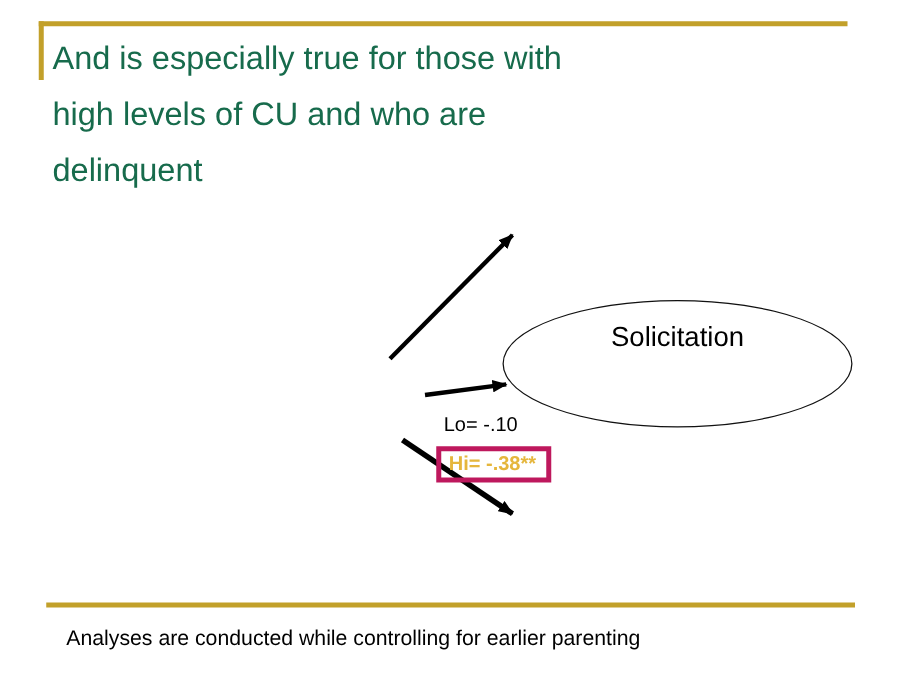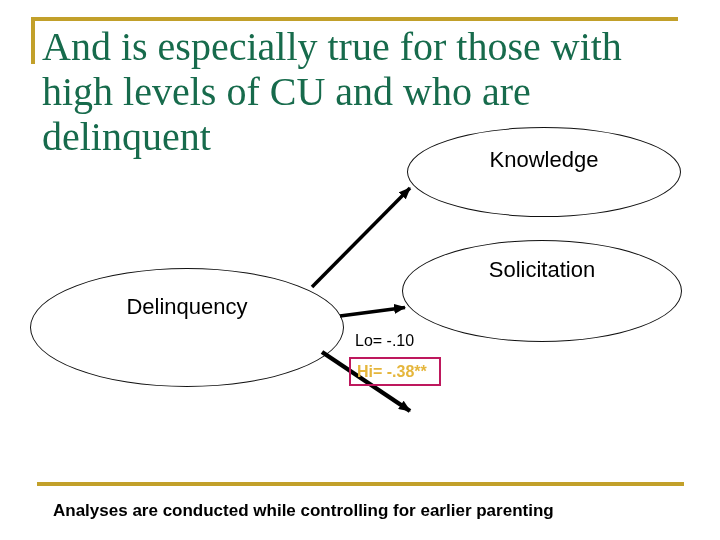--- a/index.html
+++ b/index.html
@@ -7,22 +7,22 @@
     position:relative; width:720px; height:540px;
     background:#ffffff; overflow:hidden;
     font-family:"Liberation Sans", sans-serif;
   }
   
   .accent-line-top { position:absolute; left:31px; top:17px; width:647px; height:4px; background:#C2A02A; }
   .accent-line-left { position:absolute; left:31px; top:17px; width:4px; height:47px; background:#C2A02A; }
 
   .title {
     position:absolute; left:42px; top:24px; width:640px;
-    font-size:40px; line-height:45px; color:#176B4C;
-    white-space:pre-line; letter-spacing:0px;font-family:Liberation Serif, serif;
+    font-size:26px; line-height:45px; color:#176B4C;
+    white-space:pre-line; letter-spacing:0px;
   }
 
   .arrows { position:absolute; left:0; top:0; z-index:2; pointer-events:none; }
 
   .node {
     position:absolute; z-index:1;
     background:#ffffff; border:1px solid #111111; border-radius:50%;
     display:flex; justify-content:center; align-items:flex-start;
     font-size:22px; color:#000000;
   }
@@ -34,31 +34,31 @@
   .node-delinquency span  { margin-top:25px; }
   .node-control      { left:413px; top:372px; width:279px; height:90px; }
   .node-control span      { margin-top:15px; }
 
   .edge-label-lo {
     position:absolute; left:355px; top:332px; z-index:3;
     font-size:16px; font-weight:normal; color:#000000;
   }
   .edge-label-hi-box {
     position:absolute; left:349px; top:357px; width:92px; height:29px; z-index:3;
-    border:2px solid #be185d; background:transparent;
+    border:4px solid #be185d; background:transparent;
     display:flex; align-items:center; padding-left:6px; box-sizing:border-box;
   }
   .edge-label-hi-box span {
     font-size:16px; font-weight:bold; color:#E5B63C;
   }
 
   .footer-divider { position:absolute; left:37px; top:482px; width:647px; height:4px; background:#C2A02A; }
   .footer-note {
     position:absolute; left:53px; top:501px; width:620px;
-    font-size:17px; font-weight:bold; color:#000000;
+    font-size:17px; font-weight:normal; color:#000000;
   }
 </style>
 </head>
 <body>
 
 <div class="slide">
 
   <div class="accent-line-top"></div>
   <div class="accent-line-left"></div>
 
@@ -70,31 +70,25 @@
     <defs>
       <marker id="arrowhead" markerWidth="12" markerHeight="10" refX="11" refY="5" orient="auto" markerUnits="userSpaceOnUse">
         <polygon points="0,0 12,5 0,10" fill="#000000"></polygon>
       </marker>
     </defs>
     <line x1="312" y1="287" x2="410" y2="188" stroke="#000000" stroke-width="3.5" marker-end="url(#arrowhead)"></line>
     <line x1="340" y1="316" x2="405" y2="307.5" stroke="#000000" stroke-width="3.5" marker-end="url(#arrowhead)"></line>
     <line x1="322" y1="352" x2="410" y2="411" stroke="#000000" stroke-width="4.5" marker-end="url(#arrowhead)"></line>
   </svg>
 
-  <div class="node node-knowledge">
-    <span>Knowledge</span>
-  </div>
 
   <div class="node node-solicitation">
     <span>Solicitation</span>
   </div>
 
-  <div class="node node-delinquency">
-    <span>Delinquency</span>
-  </div>
 
 
   <div class="edge-label-lo">Lo= -.10</div>
 
   <div class="edge-label-hi-box">
     <span>Hi= -.38**</span>
   </div>
 
   <div class="footer-divider"></div>
   <div class="footer-note">Analyses are conducted while controlling for earlier parenting</div>

